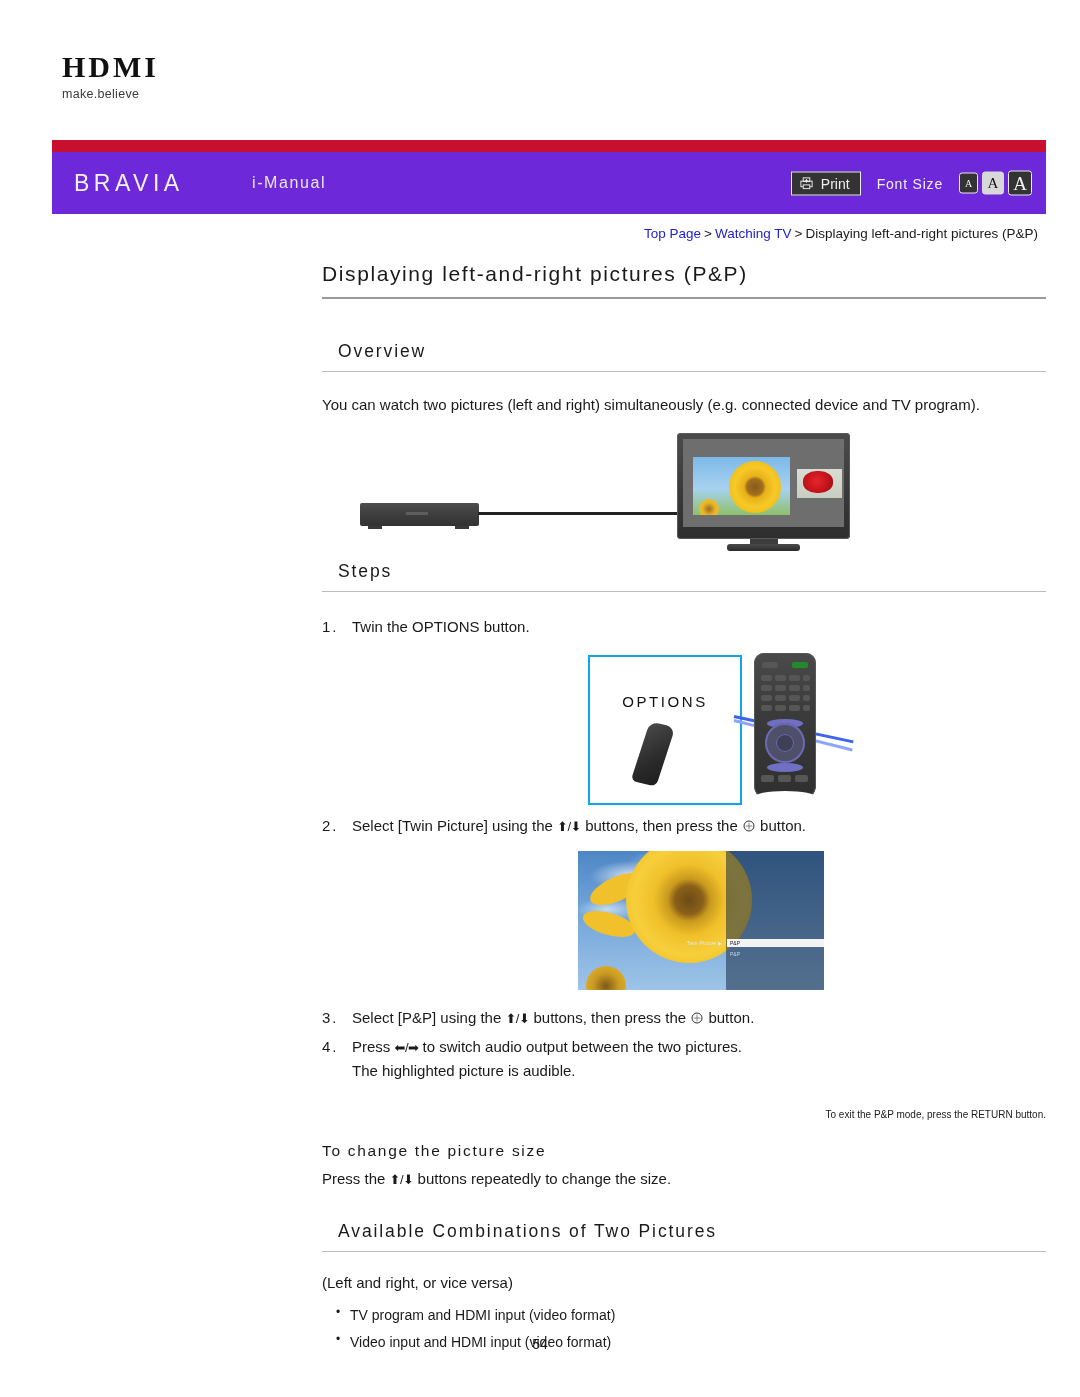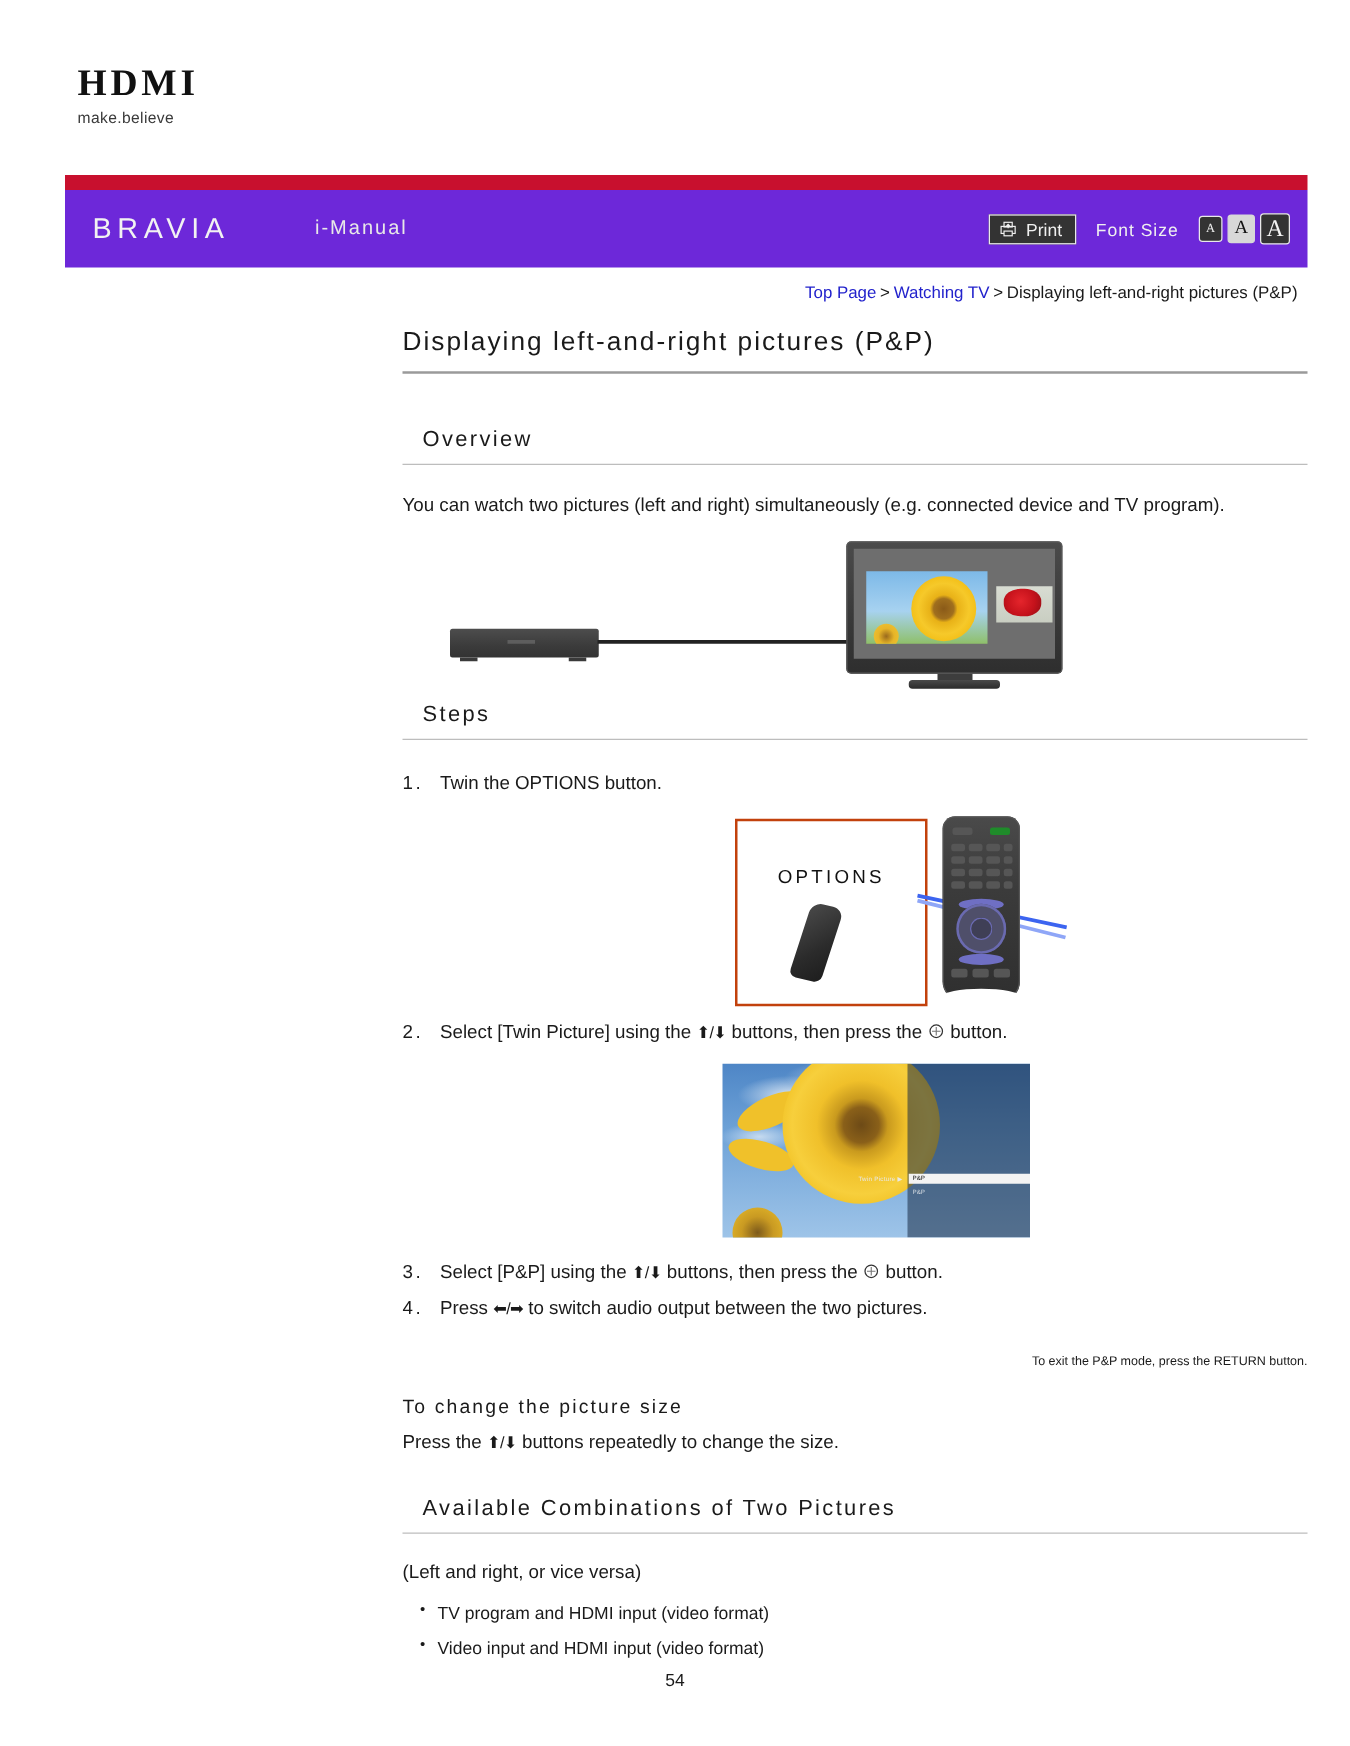--- a/index.html
+++ b/index.html
@@ -345,21 +345,21 @@
   
   .fig-options {
     position: relative;
     height: 152px;
     margin-top: 14px;
   }
   .opt-box {
     position: absolute;
     left: 266px; top: 2px;
     width: 150px; height: 146px;
-    border: 2px solid #c2410c;
+    border: 2px solid #0ea5e9;
     background: #fff;
   }
   .opt-word {
     position: absolute;
     left: 0; right: 0; top: 36px;
     text-align: center;
     font-size: 15px;
     letter-spacing: 2.6px;
     color: #111;
   }
@@ -676,21 +676,21 @@
   <ol class="steps" style="margin-top:12px;">
     <li>
       <span class="step-num">3.</span>
       <span class="step-body"><span>Select [P&amp;P] using the </span><span class="arw">⬆/⬇</span><span> buttons, then press the </span><span class="enter-ico"><svg viewBox="0 0 12 12" width="12" height="12">
               <circle cx="6" cy="6" r="5" fill="none" stroke="#333" stroke-width="1"></circle>
               <path d="M6 2.6v6.8M2.6 6h6.8" stroke="#777" stroke-width="0.9"></path>
             </svg></span><span> button.</span></span>
     </li>
     <li>
       <span class="step-num">4.</span>
-      <span class="step-body"><span>Press </span><span class="arw">⬅/➡</span><span> to switch audio output between the two pictures.</span></span>
+      <span class="step-body"><span>Press </span><span class="arw">⬅/➡</span><span> to switch audio output between the two pictures.</span><span class="step-note">The highlighted picture is audible.</span></span>
     </li>
   </ol>
 
   <p class="exit-note">To exit the P&amp;P mode, press the RETURN button.</p>
 
   <h3 class="subsec">To change the picture size</h3>
   <p class="size-note"><span>Press the </span><span class="arw">⬆/⬇</span><span> buttons repeatedly to change the size.</span></p>
 
   <h2 class="sec" style="margin-top:34px;">Available Combinations of Two Pictures</h2>
   <div class="rule-light"></div>

